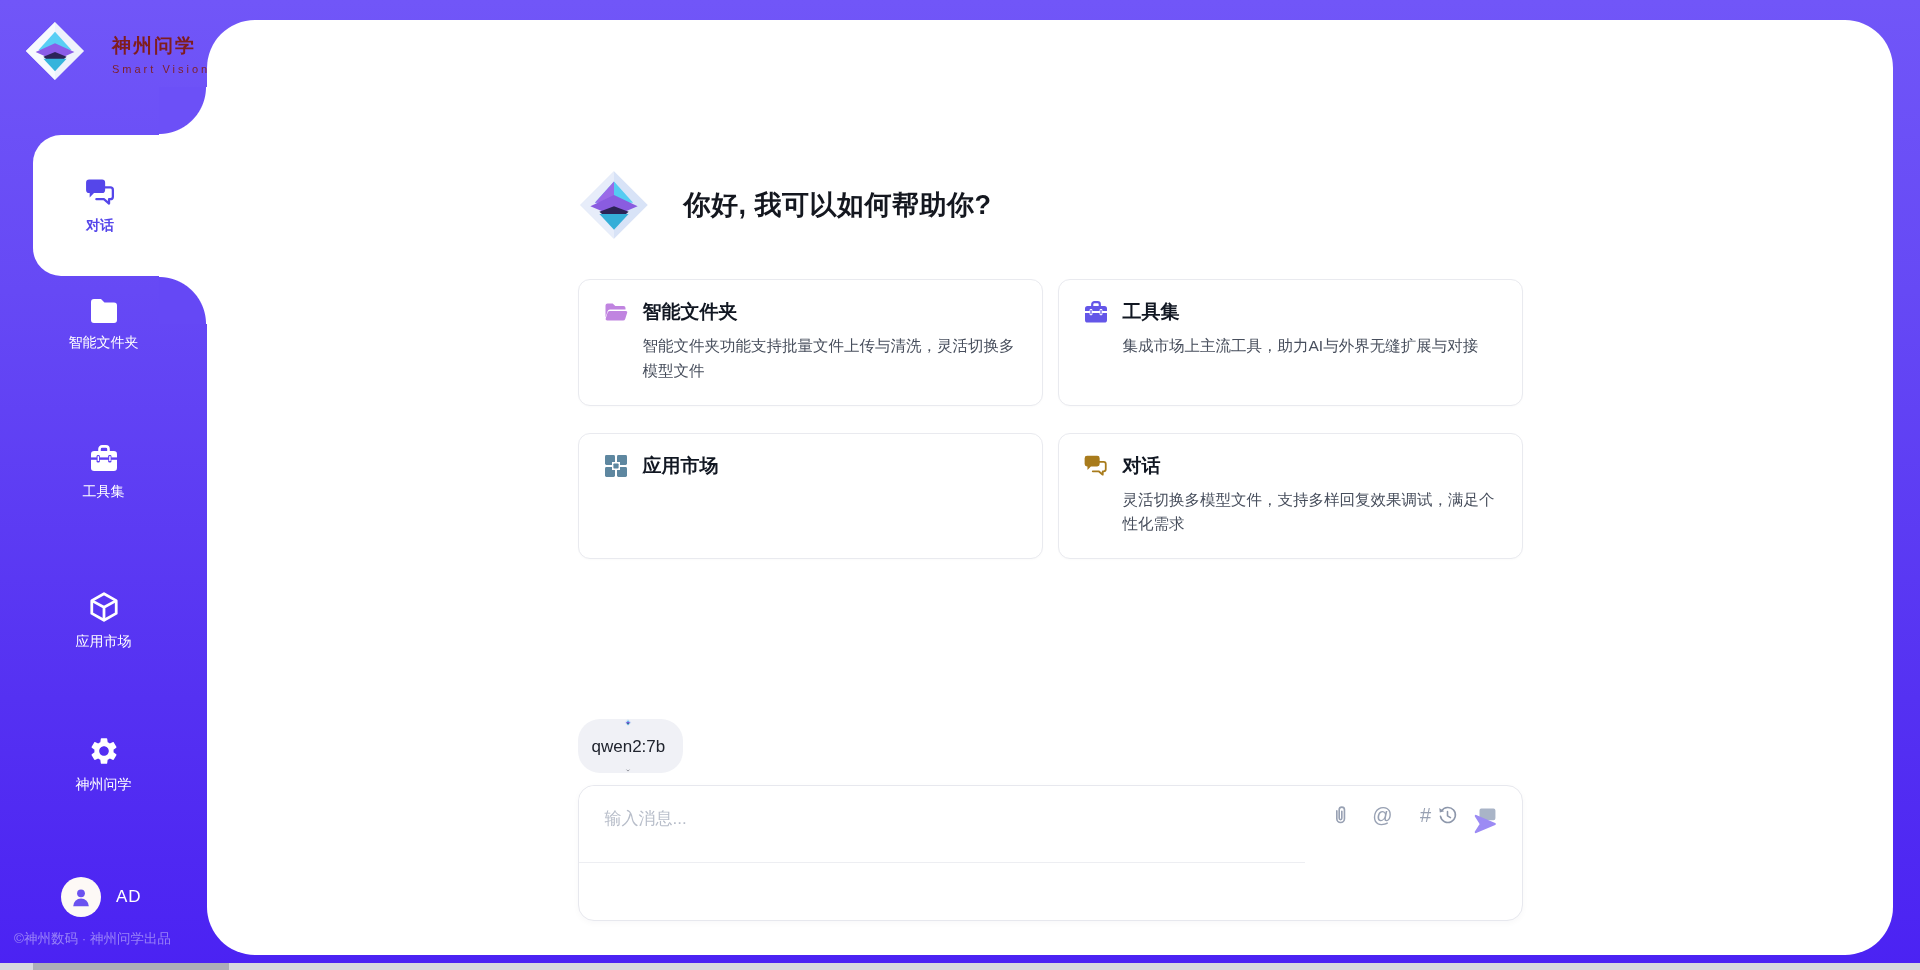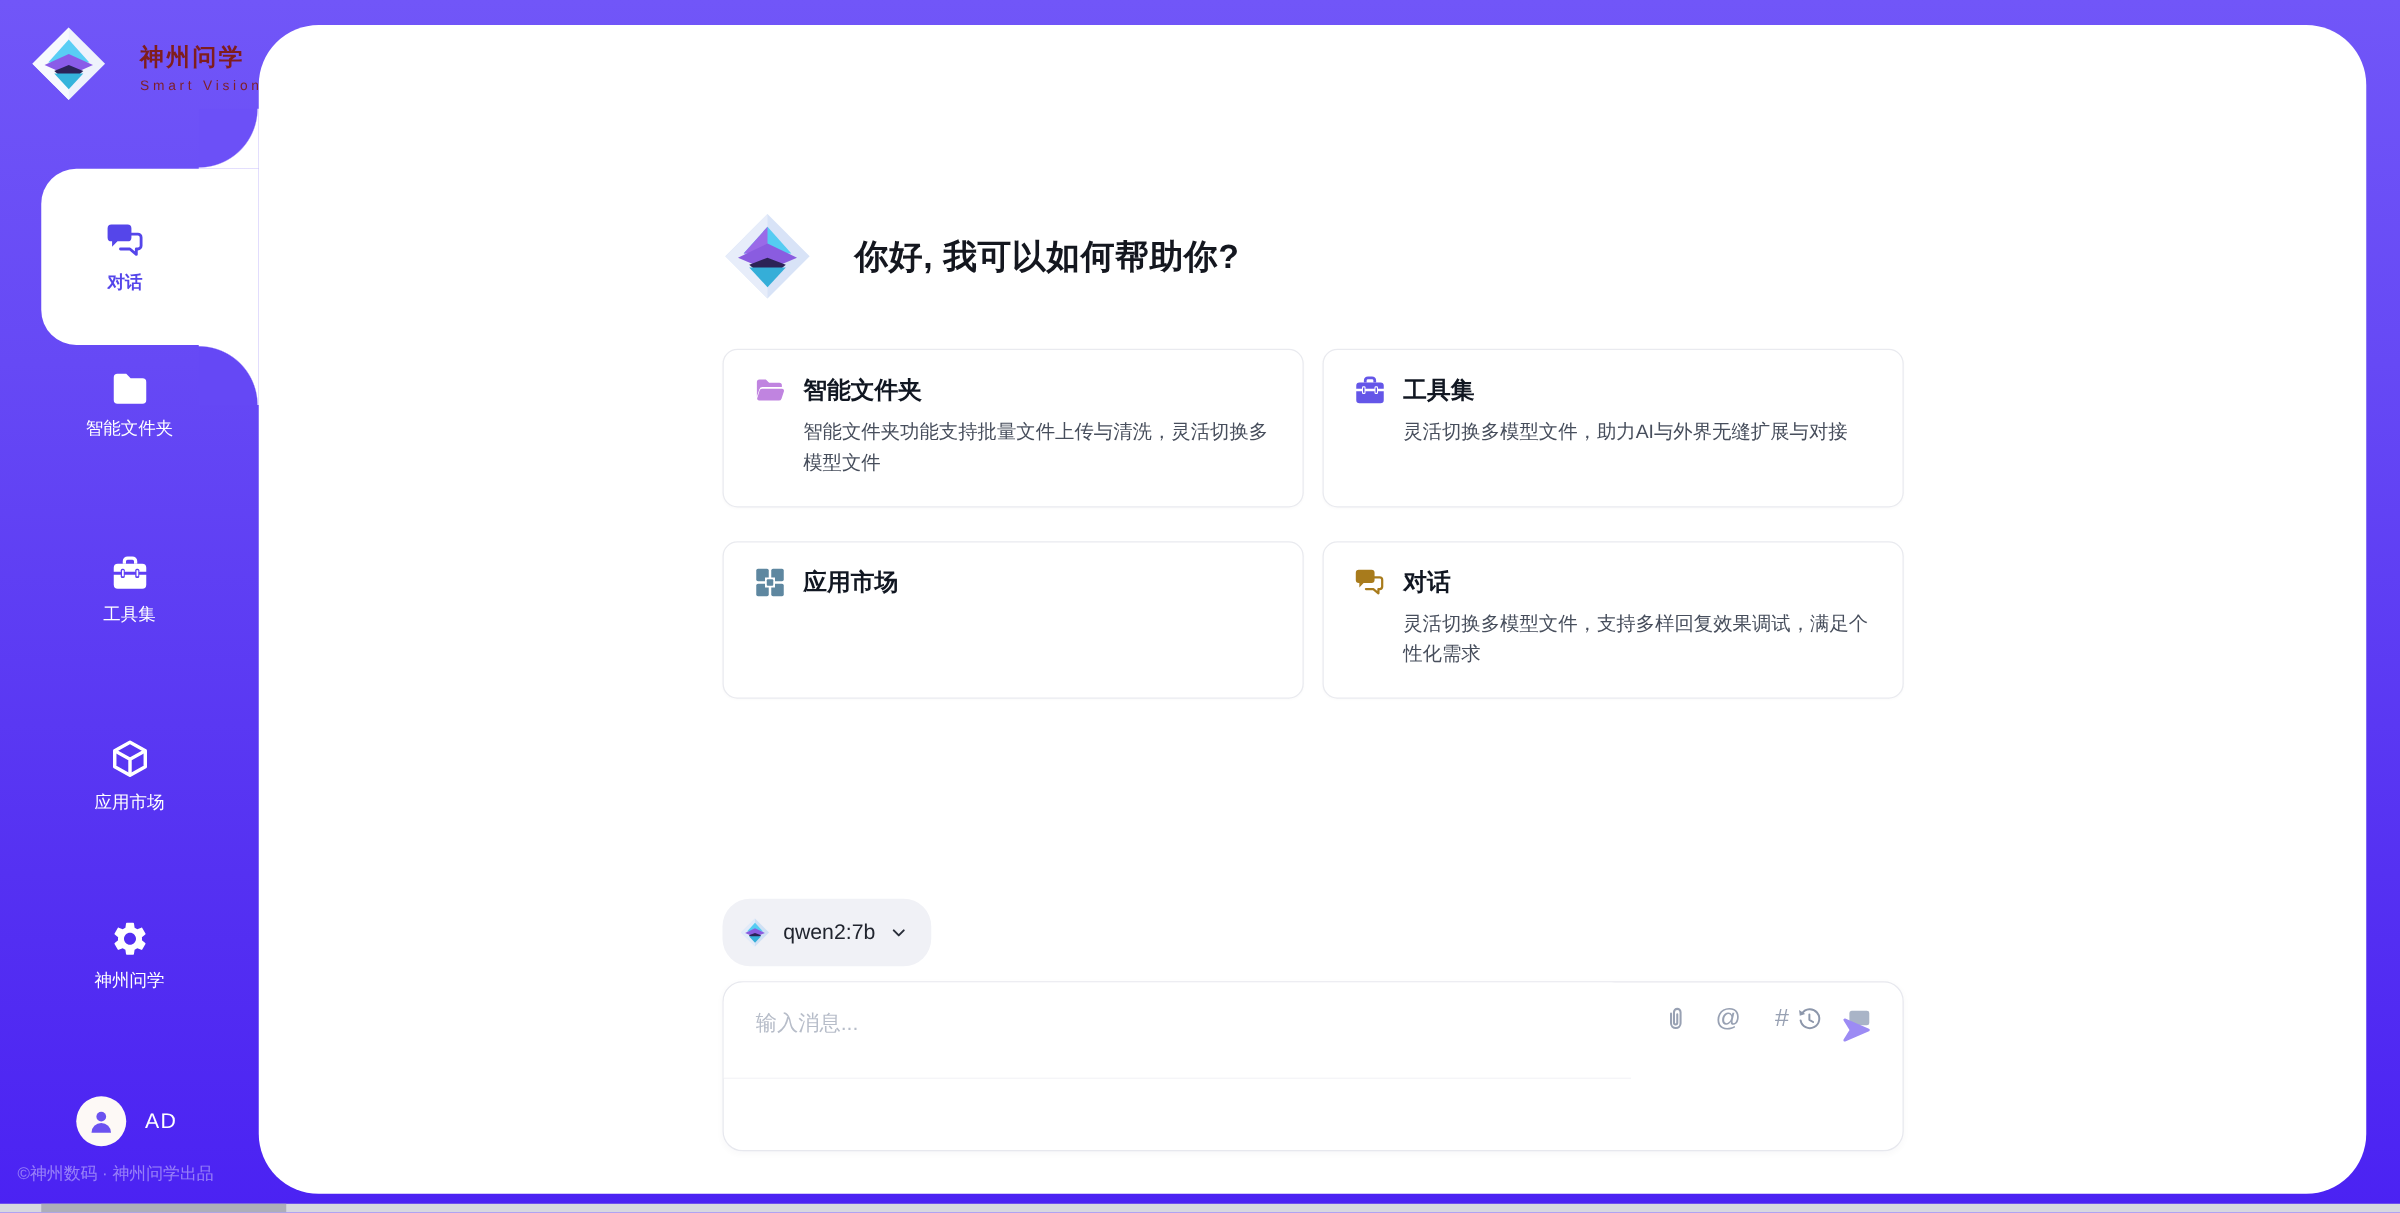--- a/index.html
+++ b/index.html
@@ -53,21 +53,21 @@
   .cards{ margin-top:37px; display:grid; grid-template-columns:465px 465px; gap:27px 15px; }
   .card{ background:#fff; border:1px solid #e9eaef; border-radius:12px; padding:19px 24px 21px;
          cursor:pointer; box-shadow:0 1px 2px rgba(20,20,60,.02); }
   .card-head{ display:flex; align-items:center; gap:14px; }
   .card-head svg{ width:26px; height:26px; flex:0 0 auto; }
   .card-title{ font-size:19px; font-weight:bold; color:#111722; }
   .card-desc{ margin-top:9px; margin-left:40px; font-size:15.5px; color:#474e5c; line-height:1.6; }
 
   
   .model-pill{ margin-top:160px; display:inline-flex; align-items:center; gap:11px;
-    height:54px; padding:0 18px 0 14px; border-radius:22px; background:#f0f1f6; cursor:pointer; }
+    height:54px; padding:0 18px 0 14px; border-radius:22px; background:#f0f1f6; cursor:pointer;flex-direction:column; }
   .model-pill svg.mini{ width:24px; height:24px; }
   .model-label{ font-size:17px; color:#20242e; }
 
   
   .composer{ margin-top:12px; width:945px; height:136px; background:#fff;
     border:1px solid #e7e8ee; border-radius:16px; position:relative;
     box-shadow:0 2px 6px rgba(20,20,60,.03); display:flex; flex-direction:row; }
   .composer textarea{ width:100%; height:77px; border:none; outline:none; resize:none;
     font-family:inherit; font-size:17px; color:#30343e; padding:21px 70px 0 26px;
     border-bottom:1px solid #edeef2; border-radius:16px 16px 0 0; }
@@ -207,21 +207,21 @@
             </mask>
             <g mask="url(#tbc)">
                 <rect x="2" y="6" width="22" height="16.5" rx="2.6" fill="#6456e8"></rect>
               </g>
             <rect x="7.4" y="10" width="1.2" height="4.2" fill="#6456e8"></rect>
             <rect x="17.4" y="10" width="1.2" height="4.2" fill="#6456e8"></rect>
             <path d="M9.2 6 V4.4 a2.2 2.2 0 0 1 2.2 -2.2 h3.2 a2.2 2.2 0 0 1 2.2 2.2 V6" fill="none" stroke="#6456e8" stroke-width="2.2"></path>
           </svg>
           <span class="card-title">工具集</span>
         </div>
-        <div class="card-desc">灵活切换多模型文件，助力AI与外界无缝扩展与对接</div>
+        <div class="card-desc">集成市场上主流工具，助力AI与外界无缝扩展与对接</div>
       </div>
 
       <div class="card">
         <div class="card-head">
           <svg viewBox="0 0 26 26">
             <rect x="2" y="2" width="10" height="10" rx="1.4" fill="#5e87a0"></rect>
             <rect x="14" y="2" width="10" height="10" rx="1.4" fill="#5e87a0"></rect>
             <rect x="2" y="14" width="10" height="10" rx="1.4" fill="#5e87a0"></rect>
             <rect x="14" y="14" width="10" height="10" rx="1.4" fill="#5e87a0"></rect>
             <rect x="9" y="9" width="8" height="8" fill="#ffffff"></rect>

